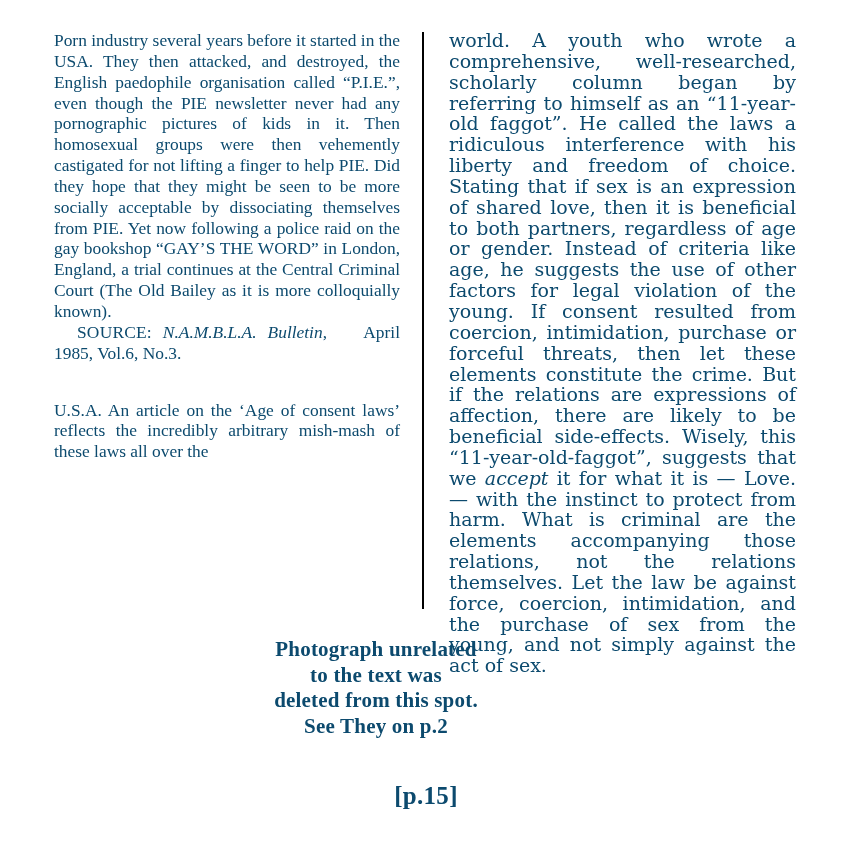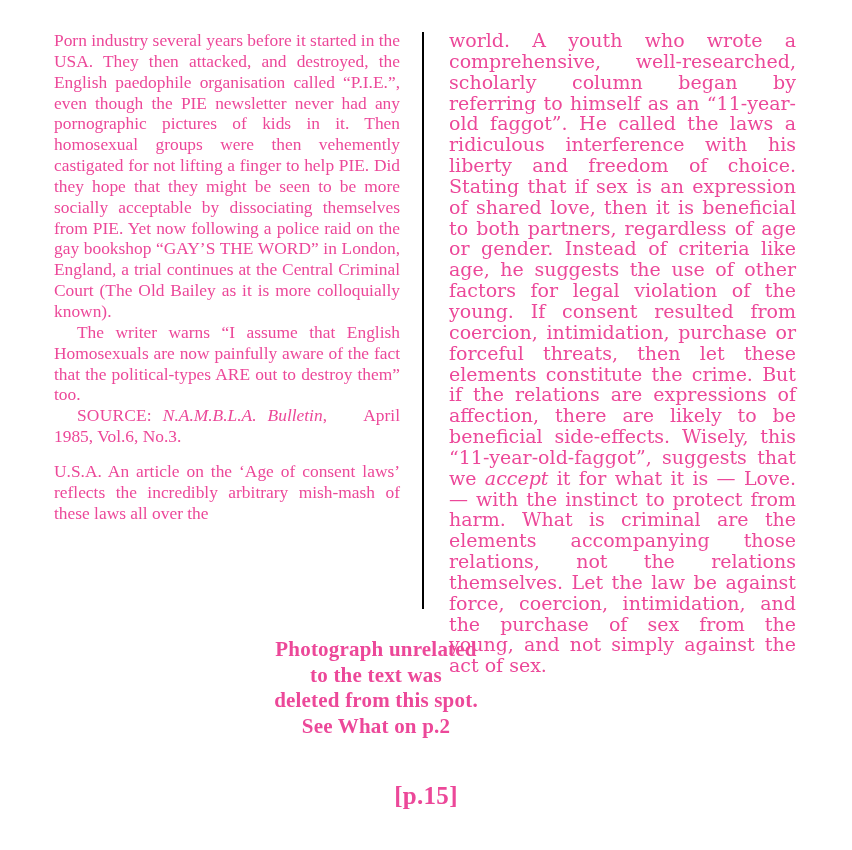--- a/index.html
+++ b/index.html
@@ -7,21 +7,21 @@
     margin: 0;
     padding: 0;
     background: #ffffff;
   }
   .page {
     position: relative;
     width: 852px;
     height: 850px;
     background: #ffffff;
     overflow: hidden;
-    color: #ec4899;
+    color: #0c4a6e;
     -webkit-font-smoothing: none;
   }
 
   
   .columns {
     position: absolute;
     left: 0;
     top: 0;
     width: 852px;
     height: 620px;
@@ -51,21 +51,21 @@
     line-height: 20.85px;
   }
 
   .column p {
     margin: 0;
   }
   .column p.indent {
     text-indent: 23px;
   }
   .column p.block-gap {
-    margin-top: 14px;
+    margin-top: 36px;
   }
 
   
   .column p {
     text-align-last: left;
   }
 
   .src-label {
     
     letter-spacing: 0.2px;
@@ -124,38 +124,37 @@
 <body>
 
 <div class="page">
 
   <div class="columns">
 
     <div class="column column-left">
 
       <p>Porn industry several years before it started in the USA. They then attacked, and destroyed, the English paedophile organisation called “P.I.E.”, even though the PIE newsletter never had any pornographic pictures of kids in it. Then homosexual groups were then vehemently castigated for not lifting a finger to help PIE. Did they hope that they might be seen to be more socially acceptable by dissociating themselves from PIE. Yet now following a police raid on the gay bookshop “GAY’S THE WORD” in London, England, a trial continues at the Central Criminal Court (The Old Bailey as it is more colloquially known).</p>
 
-      <p class="indent">The writer warns “I assume that English Homosexuals are now painfully aware of the fact that the political-types ARE out to destroy them” too.</p>
 
       <p class="indent"><span class="src-label">SOURCE:</span><span class="sp-wide"></span><span class="ital">N.A.M.B.L.A.</span><span class="sp-wide"></span><span class="ital">Bulletin</span><span>,</span> <span>April 1985, Vol.6, No.3.</span></p>
 
       <p class="block-gap">U.S.A. An article on the ‘Age of consent laws’ reflects the incredibly arbitrary mish-mash of these laws all over the</p>
     </div>
 
     <div class="col-divider"></div>
 
     <div class="column column-right">
 
       <p><span>world. A youth who wrote a comprehensive, well-researched, scholarly column began by referring to himself as an “11-year-old faggot”. He called the laws a ridiculous interference with his liberty and freedom of choice. Stating that if sex is an expression of shared love, then it is beneficial to both partners, regardless of age or gender. Instead of criteria like age, he suggests the use of other factors for legal violation of the young. If consent resulted from coercion, intimidation, purchase or forceful threats, then let these elements constitute the crime. But if the relations are expressions of affection, there are likely to be beneficial side-effects. Wisely, this “11-year-old-faggot”, suggests that we </span><span class="ital">accept</span><span> it for what it is — Love. — with the instinct to protect from harm. What is criminal are the elements accompanying those relations, not the relations themselves. Let the law be against force, coercion, intimidation, and the purchase of sex from the young, and not simply against the act of sex.</span></p>
 
     </div>
   </div>
 
   <div class="note">
     <div>Photograph unrelated</div>
     <div>to the text was</div>
     <div>deleted from this spot.</div>
-    <div>See What on p.2</div>
+    <div>See They on p.2</div>
   </div>
 
   <div class="page-number">[p.15]</div>
 
 </div>
 
 </body></html>

